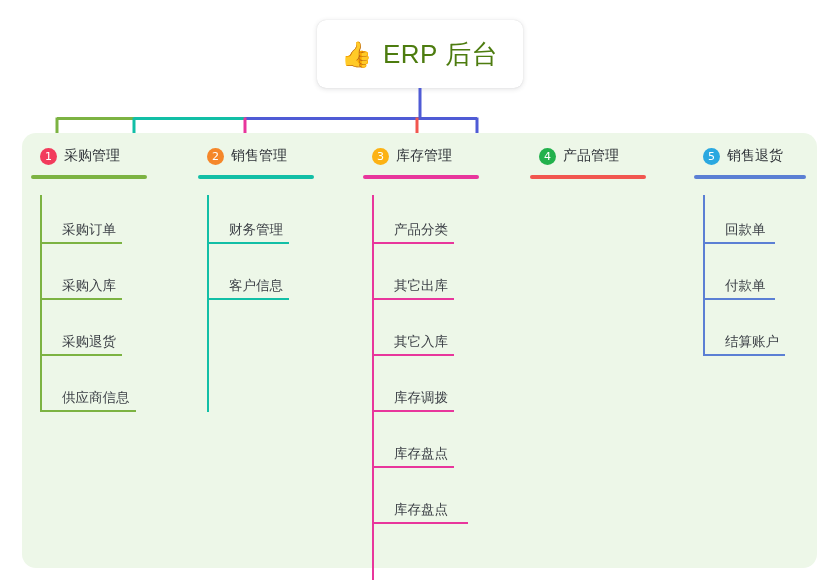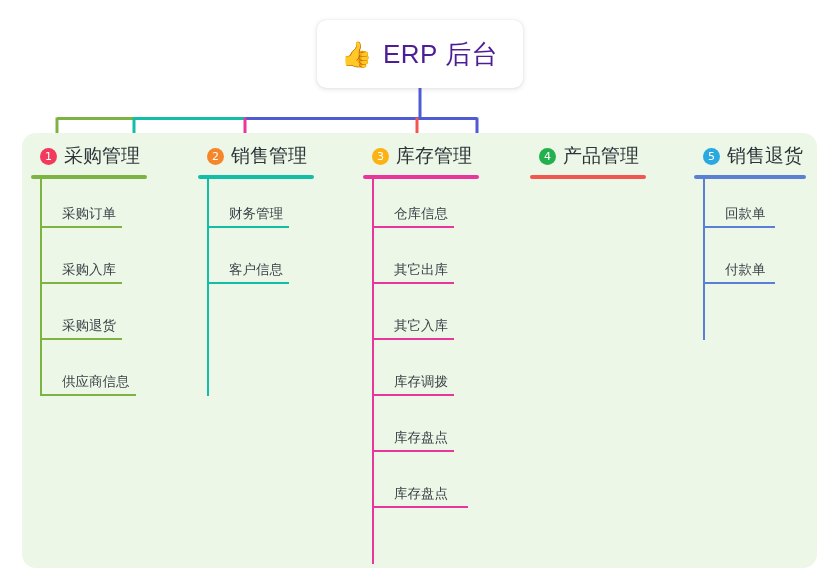--- a/index.html
+++ b/index.html
@@ -35,21 +35,21 @@
     gap: 10px;
     box-sizing: border-box;
   }
   #root-card .thumb {
     font-size: 25px;
     line-height: 1;
     display: inline-block;
   }
   #root-card .root-text {
     font-size: 26px;
-    color: #4c1d95;
+    color: #4d7c0f;
     letter-spacing: .5px;
     white-space: nowrap;
   }
 
   
   #connectors {
     position: absolute;
     left: 0; top: 0;
     width: 839px; height: 588px;
     pointer-events: none;
@@ -84,33 +84,33 @@
     height: 17px;
     border-radius: 50%;
     color: #ffffff;
     font-size: 11px;
     line-height: 17px;
     text-align: center;
     font-family: "DejaVu Sans", sans-serif;
     flex: 0 0 auto;
   }
   .col-title {
-    font-size: 19px;
+    font-size: 14px;
     color: #2f3338;
     white-space: nowrap;
   }
   .head-rule {
     height: 4px;
     border-radius: 2px;
     margin-top: 6px;
   }
 
   .leaves {
     position: relative;
-    margin-top: 0;
+    margin-top: 16px;
   }
   .spine {
     position: absolute;
     left: 9px;
     top: 0;
     width: 2px;
   }
   .leaf {
     position: relative;
     height: 56px;
@@ -203,21 +203,21 @@
       </div>
       <div class="column" style="left: 363px;">
         <div class="col-head">
           <span class="badge" style="background: rgb(252, 178, 20);">3</span>
           <span class="col-title">库存管理</span>
         </div>
         <div class="head-rule" style="width: 116px; background: rgb(232, 54, 156);"></div>
         <div class="leaves">
           <div class="spine" style="background: rgb(232, 54, 156); height: 385px;"></div>
           <div class="leaf">
-            <span class="leaf-label">仓库信息</span>
+            <span class="leaf-label">产品分类</span>
             <div class="leaf-rule" style="width: 82px; background: rgb(232, 54, 156);"></div>
           </div>
           <div class="leaf">
             <span class="leaf-label">其它出库</span>
             <div class="leaf-rule" style="width: 82px; background: rgb(232, 54, 156);"></div>
           </div>
           <div class="leaf">
             <span class="leaf-label">其它入库</span>
             <div class="leaf-rule" style="width: 82px; background: rgb(232, 54, 156);"></div>
           </div>
@@ -251,17 +251,21 @@
         <div class="leaves">
           <div class="spine" style="background: rgb(91, 127, 212); height: 161px;"></div>
           <div class="leaf">
             <span class="leaf-label">回款单</span>
             <div class="leaf-rule" style="width: 72px; background: rgb(91, 127, 212);"></div>
           </div>
           <div class="leaf">
             <span class="leaf-label">付款单</span>
             <div class="leaf-rule" style="width: 72px; background: rgb(91, 127, 212);"></div>
           </div>
+          <div class="leaf">
+            <span class="leaf-label">结算账户</span>
+            <div class="leaf-rule" style="width: 82px; background: rgb(91, 127, 212);"></div>
+          </div>
         </div>
       </div>
     </div>
 
 </div>
 
 </body></html>

